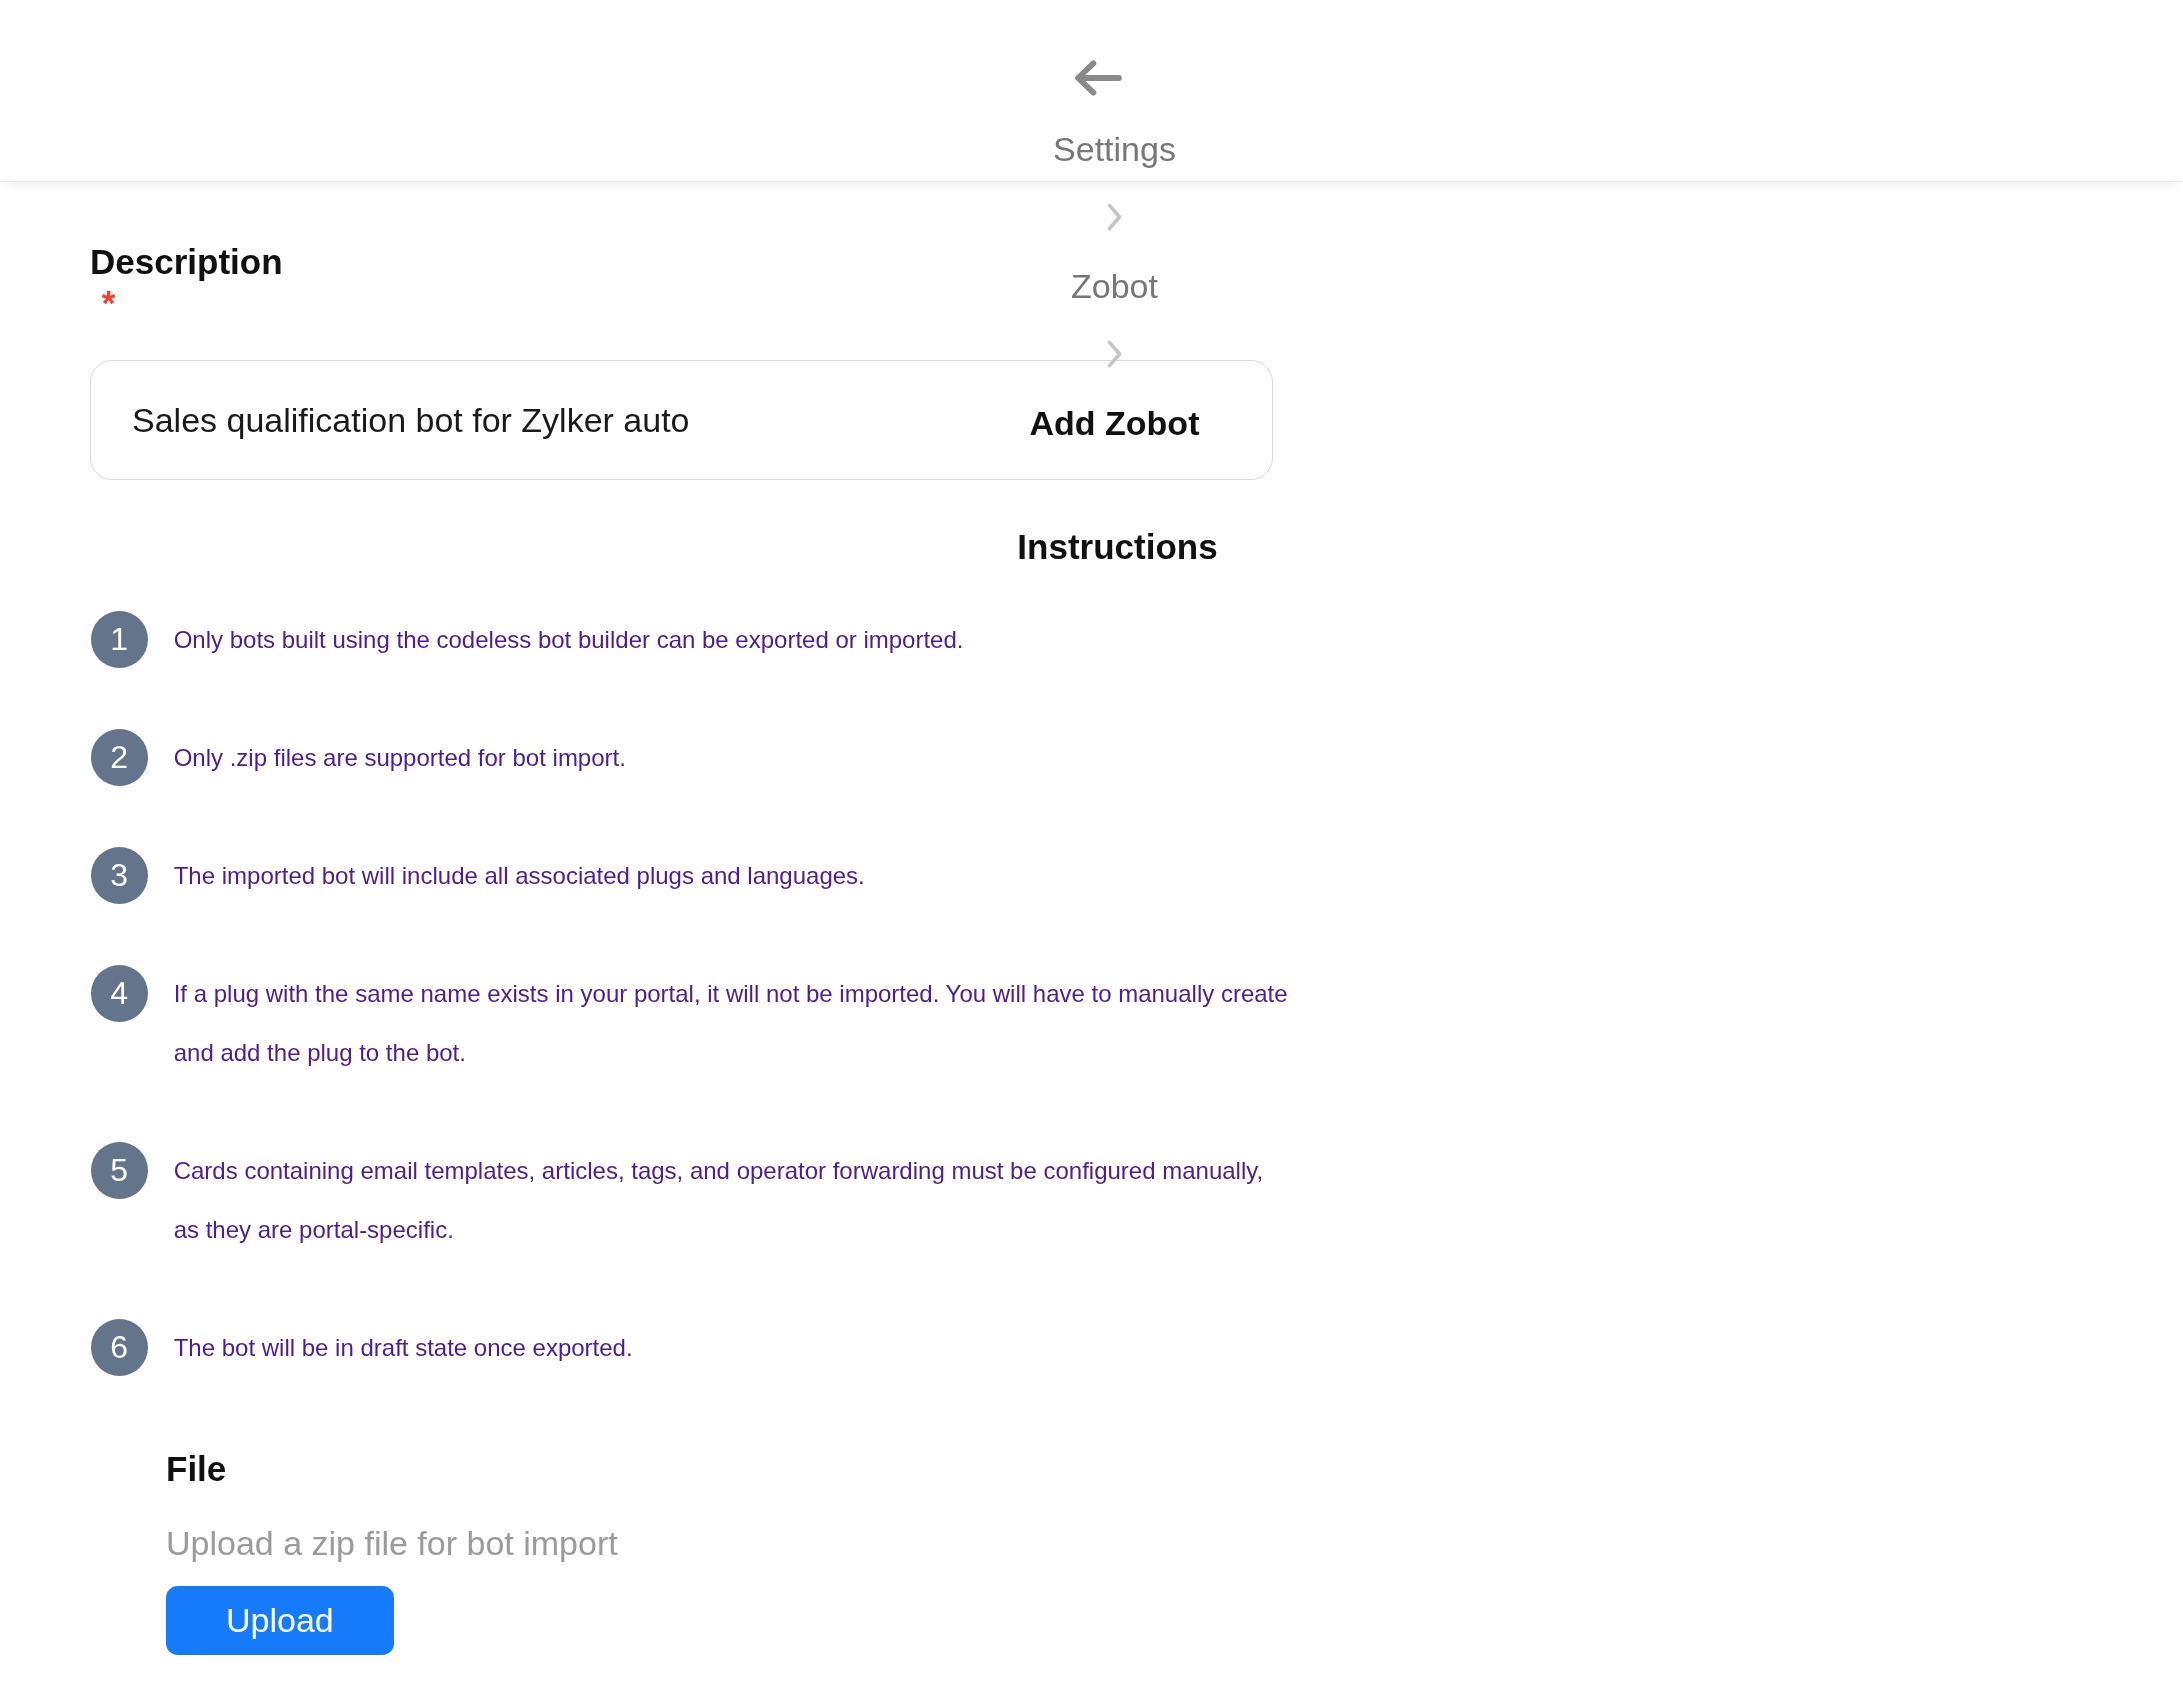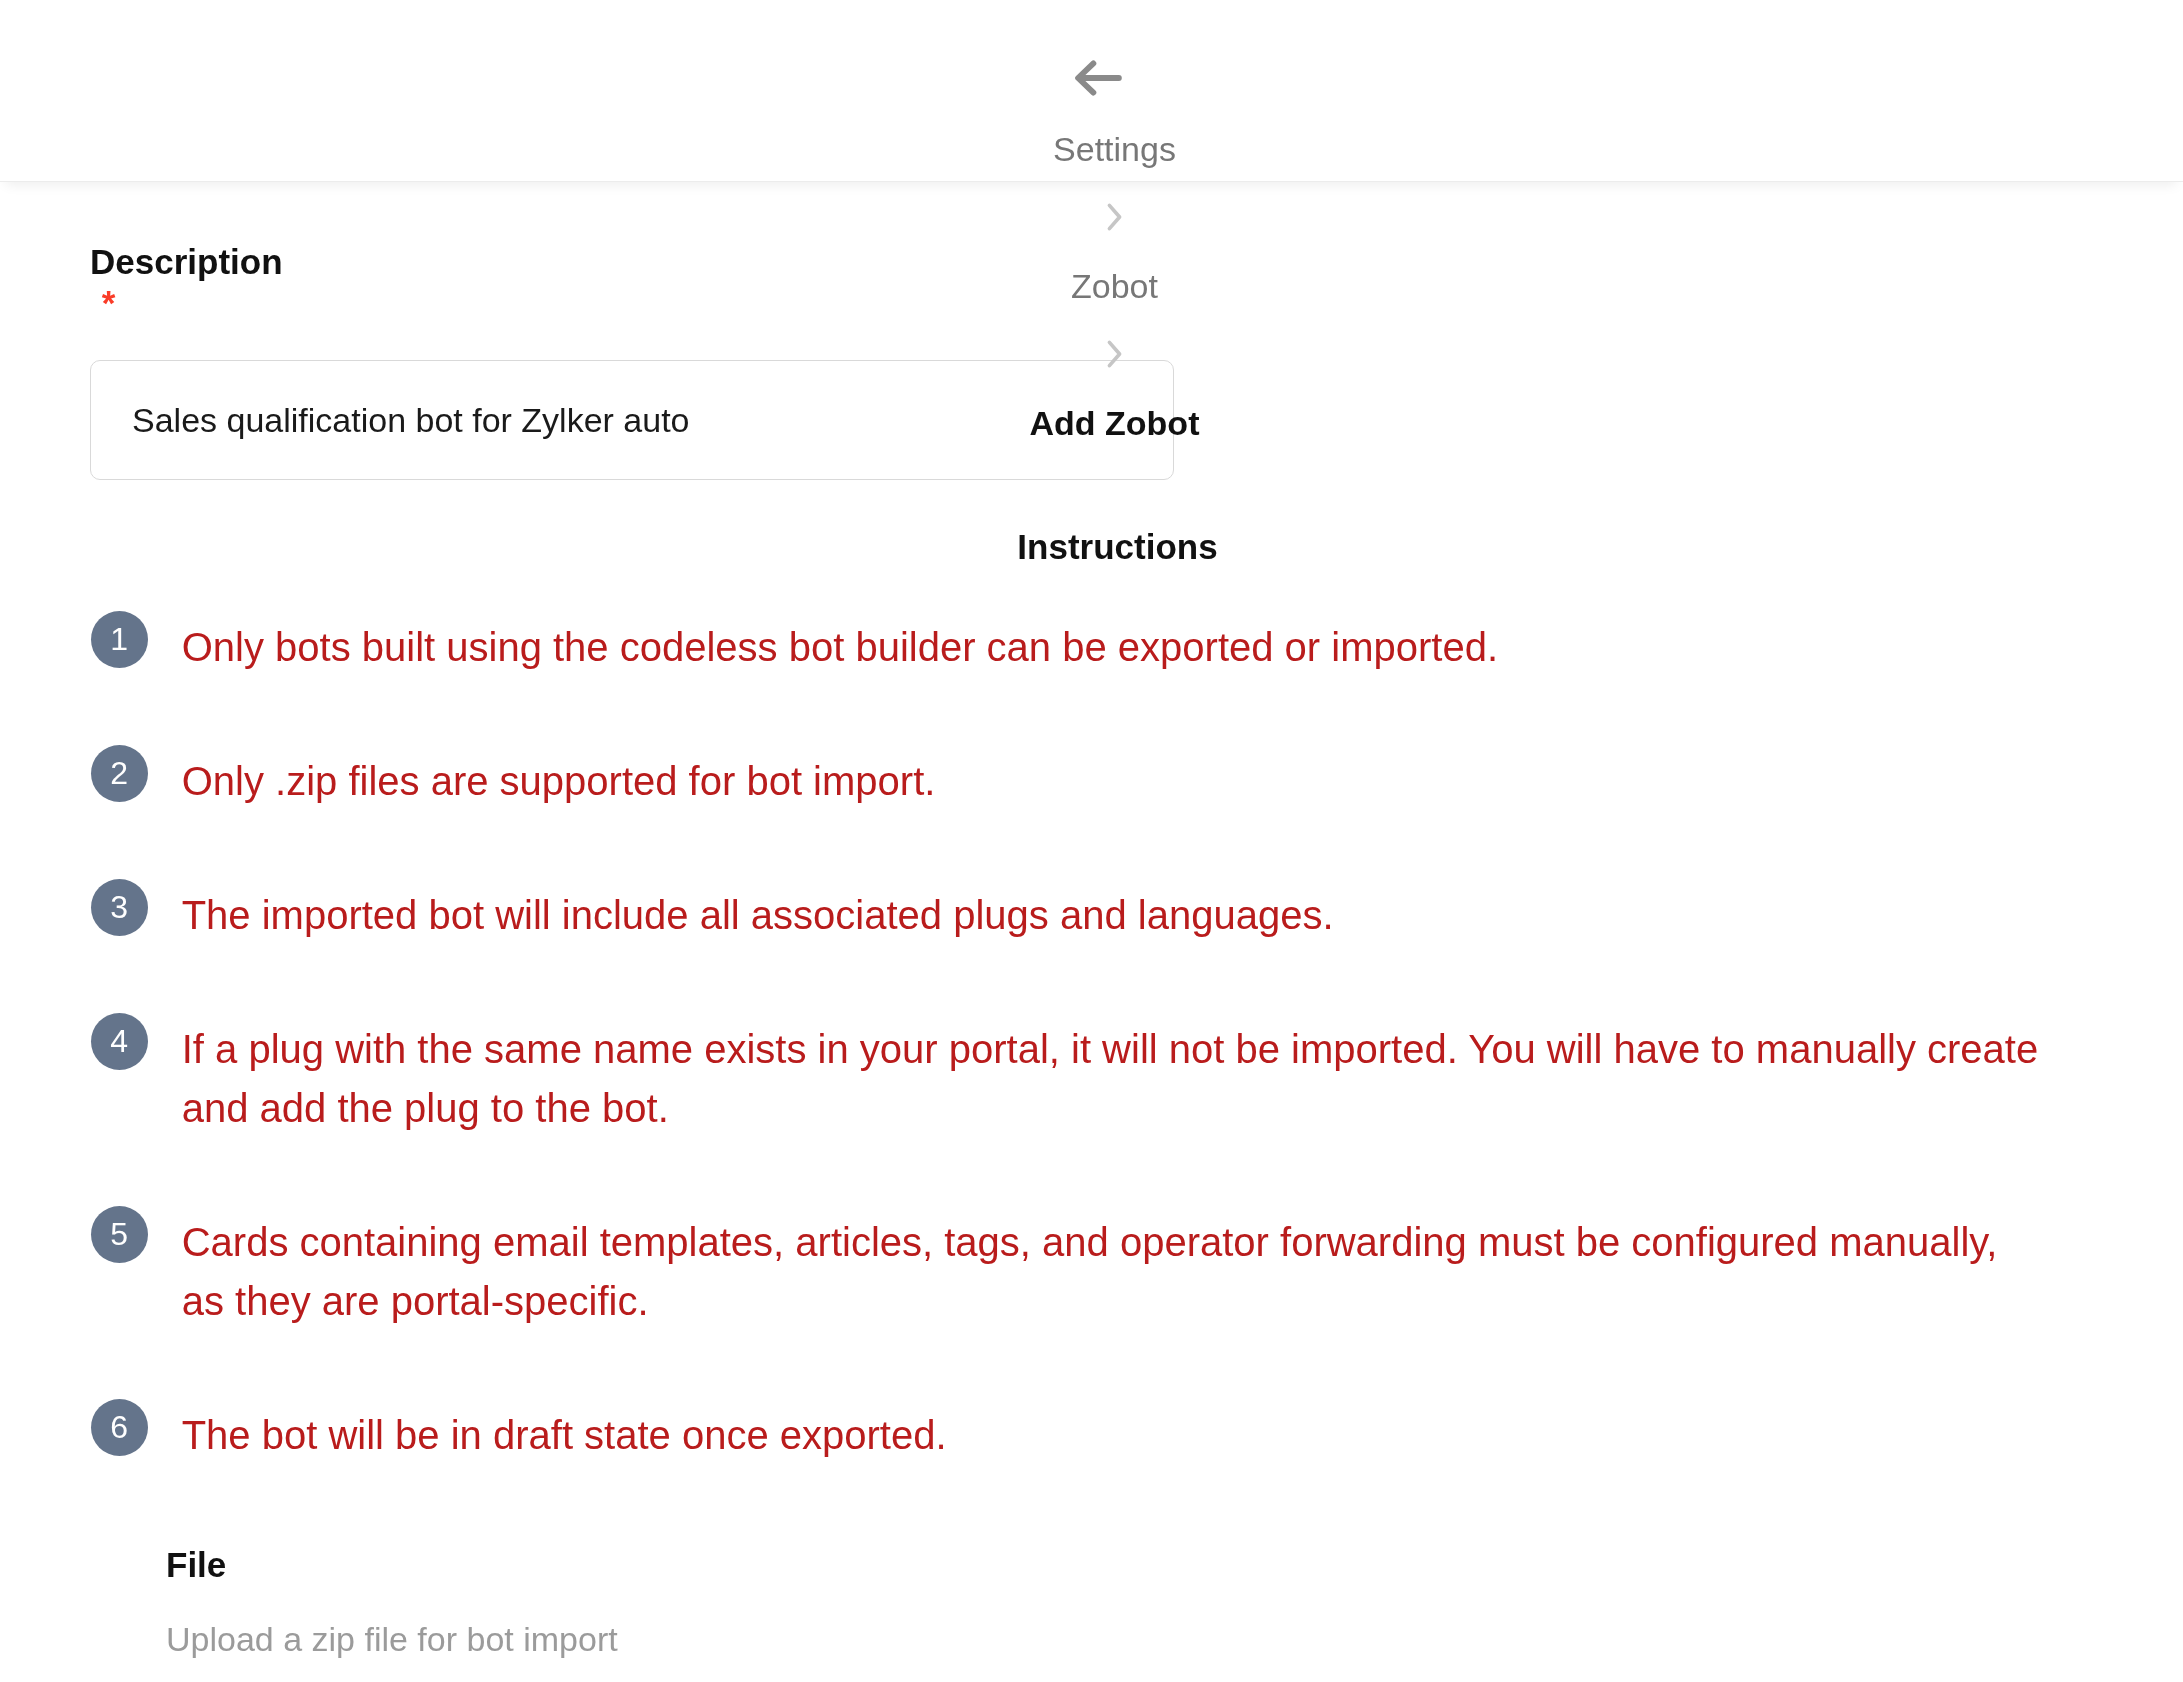--- a/index.html
+++ b/index.html
@@ -62,23 +62,23 @@
   .description-row{
     margin-top:59px;
     display:flex;align-items:flex-start;
     font-size:35px;line-height:41px;font-weight:600;color:#111111;flex-direction:column;
   }
   .required{color:var(--required);margin-left:11.7px;font-weight:600;}
 
   .description-input{
     display:block;
     margin-top:37px;
-    width:1084px;height:120px;
+    width:1183px;height:120px;
     border:1.5px solid var(--input-border);
-    border-radius:10px;
+    border-radius:22px;
     padding:0 41px;
     font-family:"Liberation Sans",sans-serif;
     font-size:34px;color:#1a1a1a;
     background:#ffffff;
     outline:none;
   }
 
   .instructions-heading{
     margin:46px 0 0 16px;
     font-size:35px;line-height:41px;font-weight:600;color:#111111;text-align:center;
@@ -94,22 +94,22 @@
   .num-badge{
     flex:0 0 auto;
     width:57px;height:57px;margin:0.7px 26px 0 0.7px;
     border-radius:50%;
     background:var(--badge);
     color:#ffffff;
     display:flex;align-items:center;justify-content:center;
     font-size:32px;
   }
   .instruction-text{
-    margin:8px;
-    font-size:40px;line-height:59px;color:#b91c1c;
+    margin:0;
+    font-size:24px;line-height:59px;color:#4c1d95;
     white-space:pre-line;
     max-width:1982px;
   }
 
   
   .file-section{margin:71px 0 0 76px;}
   .file-label{
     margin:0;
     font-size:35px;line-height:41px;font-weight:600;color:#111111;
   }

